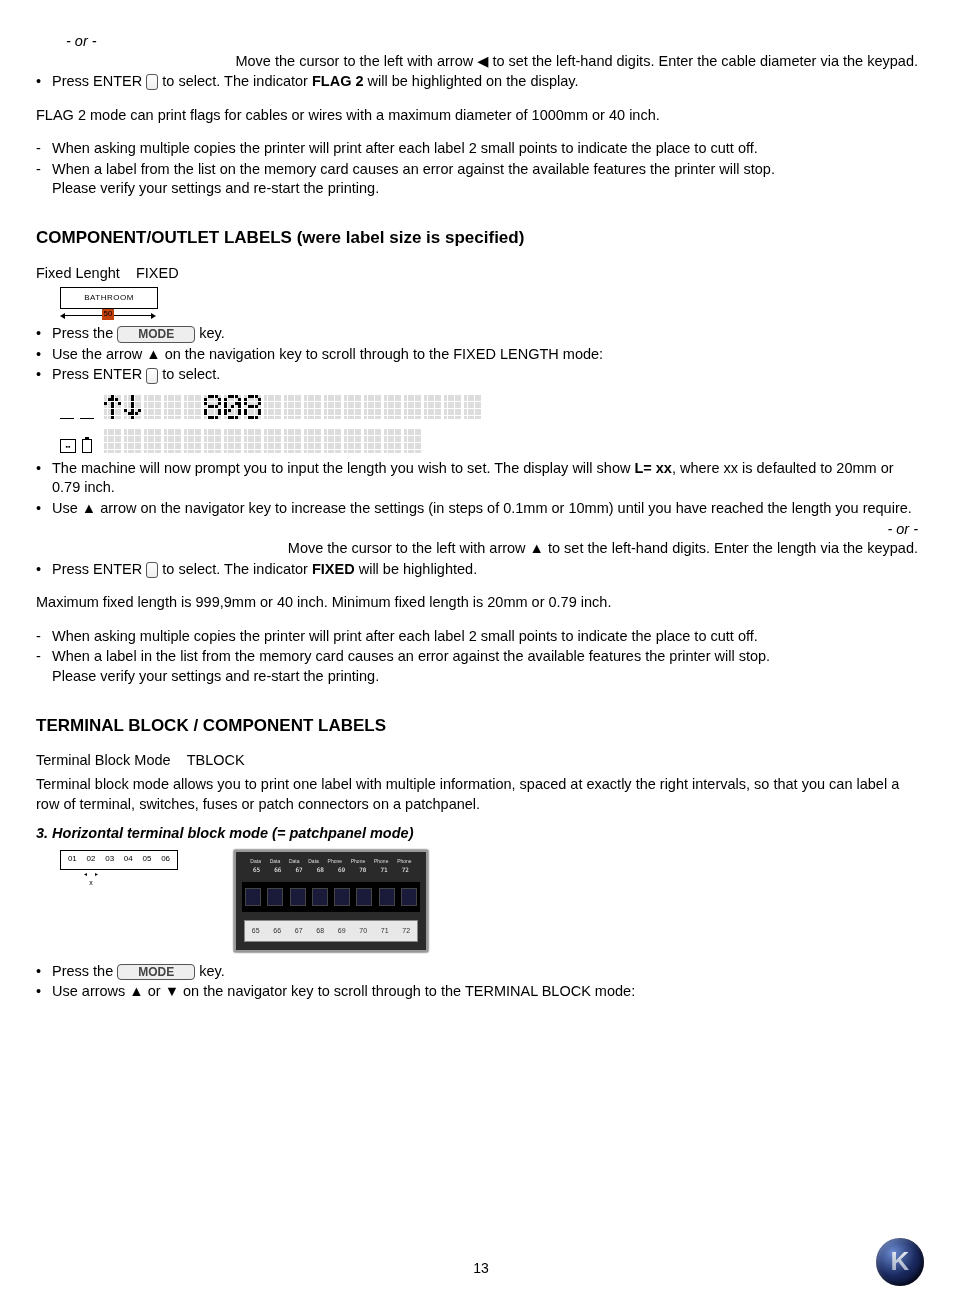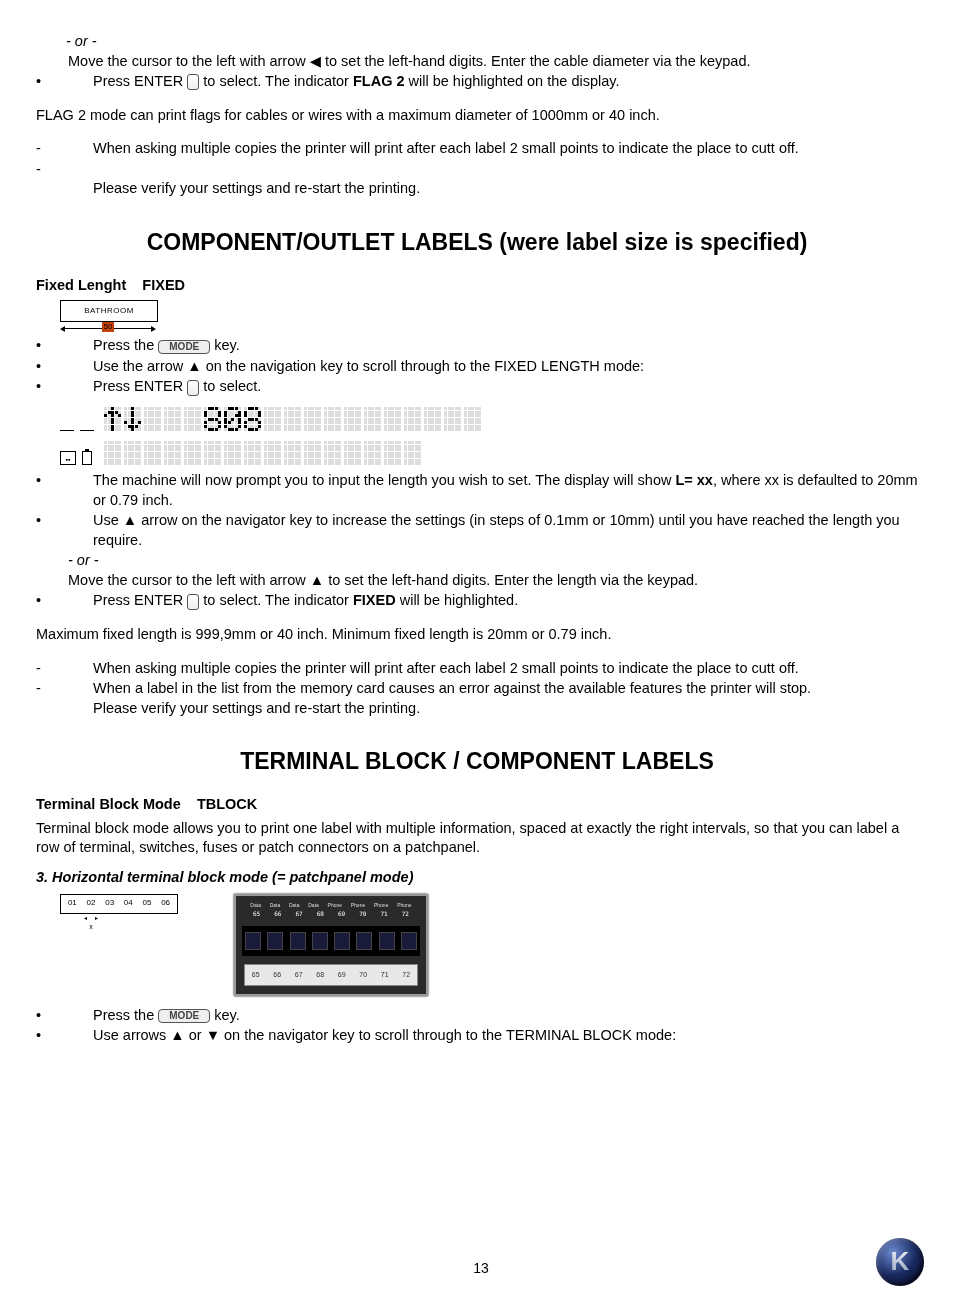--- a/index.html
+++ b/index.html
@@ -10,40 +10,39 @@
     padding: 32px 36px 20px 36px;
     width: 954px;
     box-sizing: border-box;
     line-height: 1.35;
     position: relative;
     min-height: 1306px;
   }
   .italic { font-style: italic; }
   .bold { font-weight: bold; }
   .indent-or { margin-left: 30px; }
-  .indent-line { margin-left: 32px; }
+  .indent-line { margin-left: 32px; text-align: right; }
   .bullet-row { display: flex; margin: 1px 0; }
   .bullet-row .marker { width: 16px; flex: 0 0 16px; }
-  .bullet-row .content { flex: 1; margin-left: 41px; }
+  .bullet-row .content { flex: 1; }
   .section-heading {
     font-weight: bold;
-    font-size: 23px;
+    font-size: 17px;
     margin-top: 28px;
     margin-bottom: 14px;
-    text-align: center;
   }
-  .sub-heading { font-weight: bold; margin-top: 18px; margin-bottom: 4px; }
+  .sub-heading { font-weight: normal; margin-top: 10px; margin-bottom: 4px; }
   .sub-italic { font-weight: bold; font-style: italic; margin-top: 10px; margin-bottom: 6px; }
   .para { margin: 14px 0; }
   .key-icon {
     display: inline-block;
-    font-size: 10px;
+    font-size: 12px;
     border: 1px solid #555;
     border-radius: 4px;
-    padding: 0 10px;
+    padding: 0 20px;
     background: #eee;
     vertical-align: middle;
     line-height: 1.2;
     font-weight: bold;
     color: #444;
   }
   .enter-icon {
     display: inline-block;
     width: 10px; height: 14px;
     border: 1px solid #555;
@@ -180,21 +179,21 @@
 
 <div class="para">FLAG 2 mode can print flags for cables or wires with a maximum diameter of 1000mm or 40 inch.</div>
 
 <div class="bullet-row">
   <div class="marker">-</div>
   <div class="content">When asking multiple copies the printer will print after each label 2 small points to indicate the place to cutt off.</div>
 </div>
 <div class="bullet-row">
   <div class="marker">-</div>
   <div class="content">
-    <br>
+    <span>When a label from the list on the memory card causes an error against the available features the printer will stop.</span><br>
     <span>Please verify your settings and re-start the printing.</span>
   </div>
 </div>
 
 <div class="section-heading">COMPONENT/OUTLET LABELS (were label size is specified)</div>
 
 <div class="sub-heading">
   <span>Fixed Lenght</span>&nbsp;&nbsp;&nbsp;&nbsp;<span>FIXED</span>
 </div>
 

